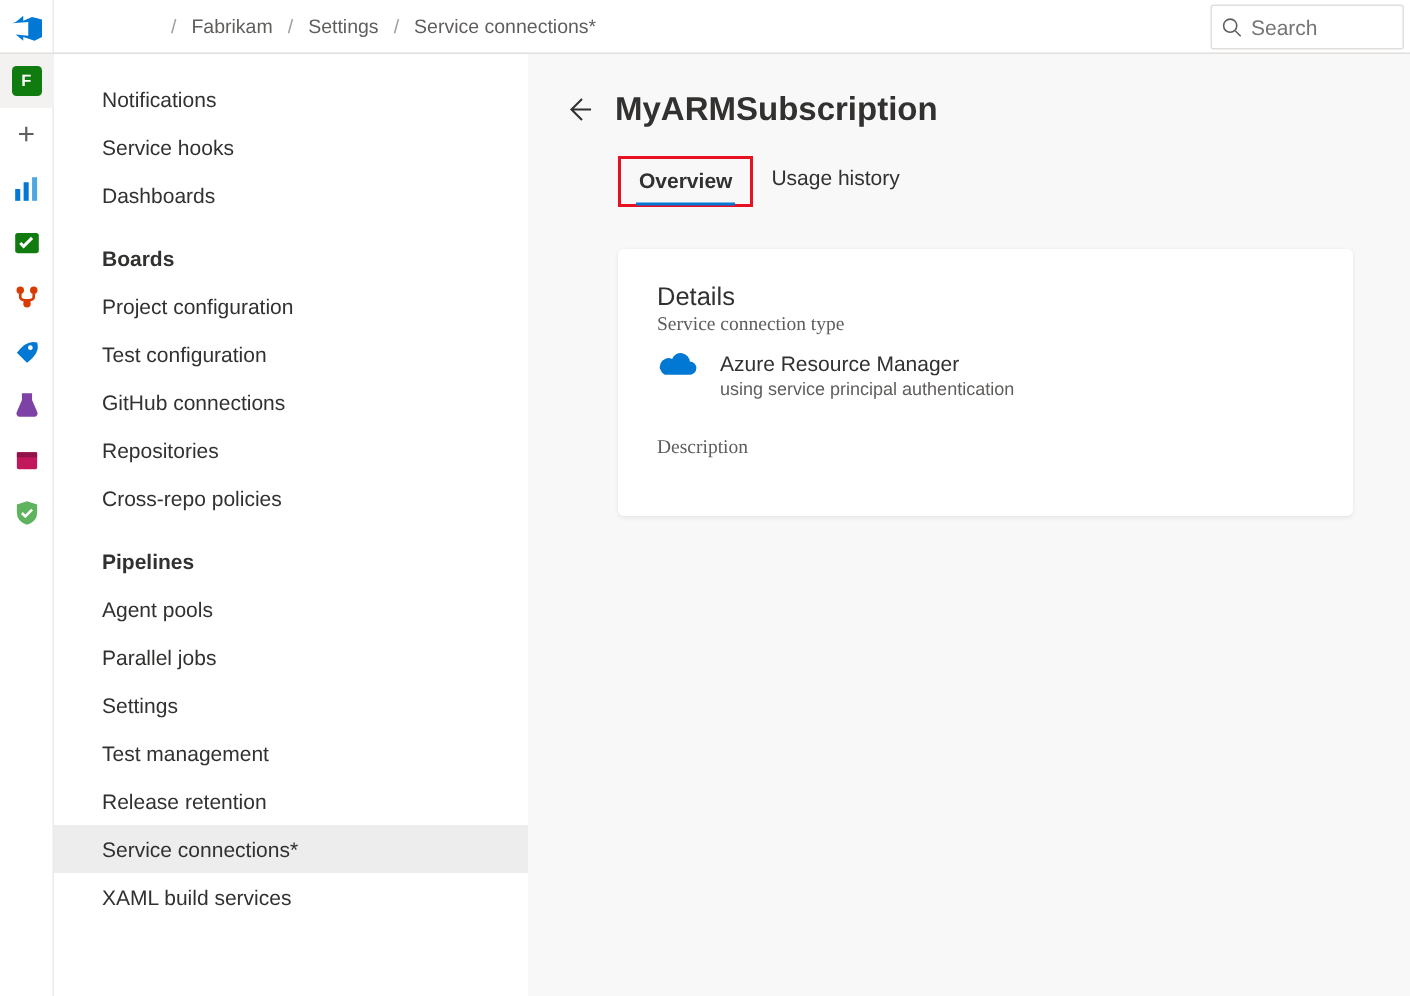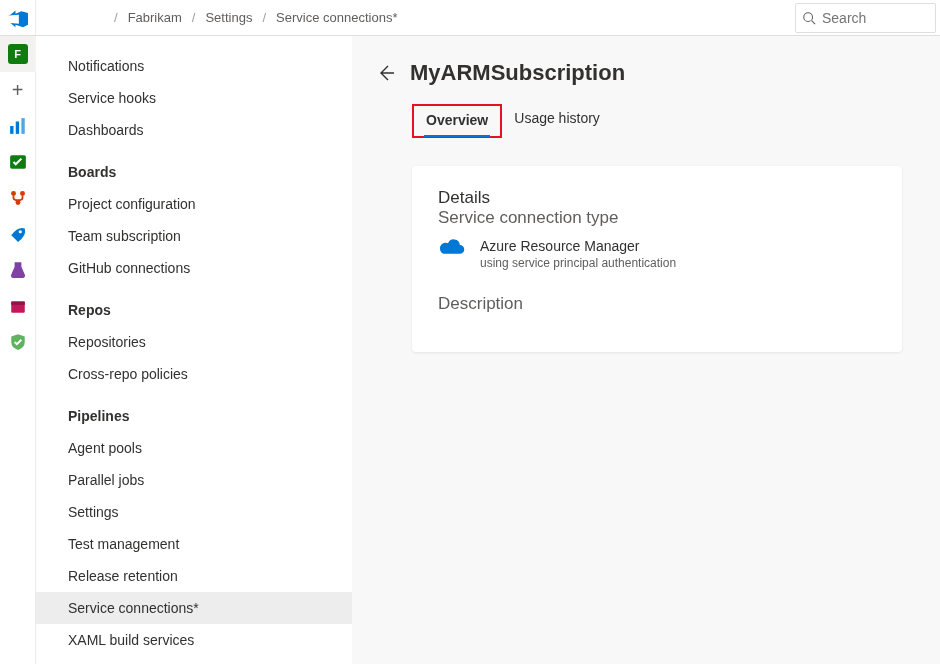--- a/index.html
+++ b/index.html
@@ -3,21 +3,21 @@
 <meta charset="utf-8">
 <style>
   * { box-sizing: border-box; margin: 0; padding: 0; }
   html, body { width: 940px; height: 664px; font-family: "Segoe UI", sans-serif; font-size: 14px; color: #323130; overflow: hidden; background: #fff; }
 
   
   .top-bar { position: absolute; top: 0; left: 0; right: 0; height: 36px; display: flex; align-items: center; justify-content: space-between; border-bottom: 1px solid #e1dfdd; }
   .breadcrumb { display: flex; align-items: center; padding-left: 104px; font-size: 13px; color: #605e5c; }
   .breadcrumb span.sep { margin: 0 10px; color: #a19f9d; }
   .breadcrumb span.item { cursor: pointer; }
-  .search-wrap { display: flex; align-items: center; border: 1px solid #e1dfdd; height: 30px; margin-right: 4px; width: 141px; padding-left: 6px; border-radius: 2px; }
+  .search-wrap { display: flex; align-items: center; border: 1px solid #e1dfdd; height: 30px; margin-right: 4px; width: 129px; padding-left: 6px; border-radius: 2px; }
   .search-wrap svg { width: 14px; height: 14px; stroke: #605e5c; fill: none; }
   .search-wrap input { border: none; outline: none; font-size: 14px; width: 90px; margin-left: 6px; }
 
   
   .nav-rail { position: absolute; top: 0; left: 0; bottom: 0; width: 36px; background: #fff; display: flex; flex-direction: column; align-items: center; border-right: 1px solid #eaeaea; }
   .rail-logo { width: 36px; height: 36px; display: flex; align-items: center; justify-content: center; border-bottom: 1px solid #e1dfdd; }
   .rail-item { width: 36px; height: 36px; display: flex; align-items: center; justify-content: center; cursor: pointer; position: relative; }
   .rail-item.sel { background: #f3f2f1; }
   .rail-item svg { width: 18px; height: 18px; }
   .plus { font-size: 20px; color: #605e5c; font-weight: 300; }
@@ -40,21 +40,21 @@
   .page-title { font-size: 22px; font-weight: 600; }
 
   .tabs { display: flex; gap: 2px; }
   .tab { padding: 6px 10px 8px; cursor: pointer; font-size: 14px; color: #323130; position: relative; }
   .tab.selected { font-weight: 600; }
   .tab.selected::after { content: ''; position: absolute; left: 8px; right: 8px; bottom: -1px; height: 2px; background: #0078d4; }
   .highlight-box { border: 2px solid #e81123; padding: 0 2px; }
 
   .card { background: #fff; border-radius: 4px; box-shadow: 0 1px 3px rgba(0,0,0,0.08); width: 490px; margin-top: 28px; padding: 22px 26px 28px; }
   .card-title { font-size: 17px; font-weight: 400; }
-  .section-label { font-size: 17px; color: #605e5c; margin-bottom: 10px; }
+  .section-label { font-size: 13px; color: #605e5c; margin-bottom: 10px; font-family: Liberation Serif, serif; }
   .conn-row { display: flex; align-items: flex-start; gap: 14px; margin-bottom: 24px; }
   .cloud-icon { width: 28px; flex-shrink: 0; }
   .conn-name { font-size: 14px; color: #323130; }
   .conn-sub { font-size: 12px; color: #605e5c; margin-top: 2px; text-align: right; }
   .desc-text { font-size: 14px; color: #323130; }
 </style>
 </head>
 <body>
 
 <div class="top-bar">
@@ -136,23 +136,22 @@
 </div>
 
 <div class="left-pane" id="left-pane">
     <div class="first-items" style="padding-top: 14px;">
       <div class="nav-item">Notifications</div>
       <div class="nav-item">Service hooks</div>
       <div class="nav-item">Dashboards</div>
     </div>
     <div class="nav-group-title">Boards</div>
     <div class="nav-item">Project configuration</div>
-    <div class="nav-item">Team subscription</div>
+    <div class="nav-item">Test configuration</div>
     <div class="nav-item">GitHub connections</div>
-    <div class="nav-group-title">Repos</div>
     <div class="nav-item">Repositories</div>
     <div class="nav-item">Cross-repo policies</div>
     <div class="nav-group-title">Pipelines</div>
     <div class="nav-item">Agent pools</div>
     <div class="nav-item">Parallel jobs</div>
     <div class="nav-item">Settings</div>
     <div class="nav-item">Test management</div>
     <div class="nav-item">Release retention</div>
     <div class="nav-item active">Service connections*</div>
     <div class="nav-item">XAML build services</div>

